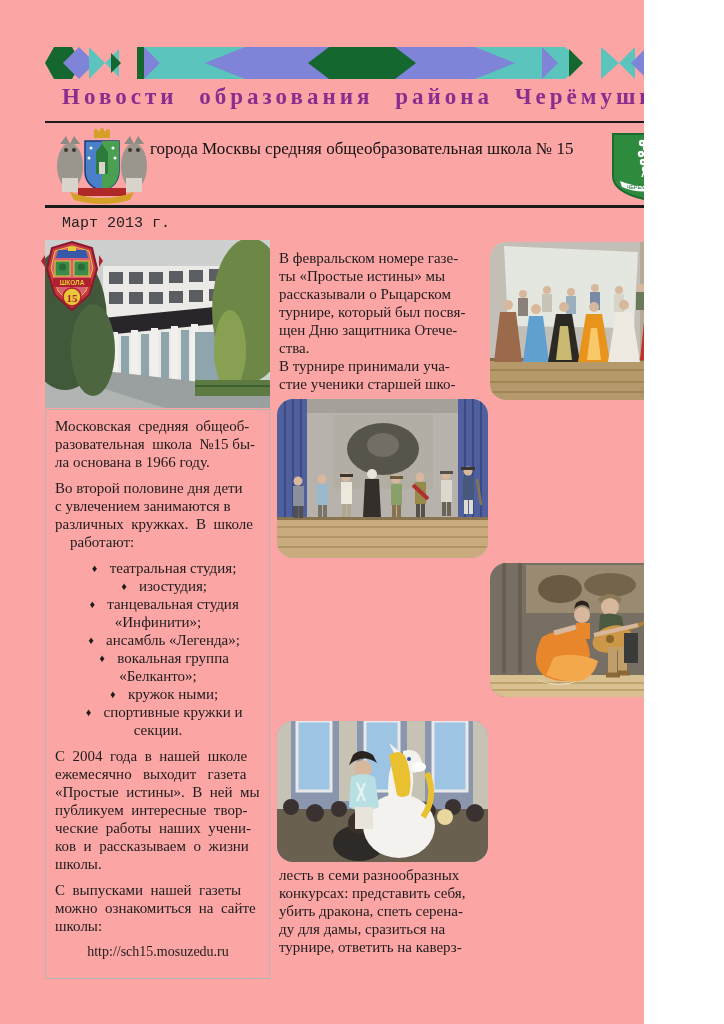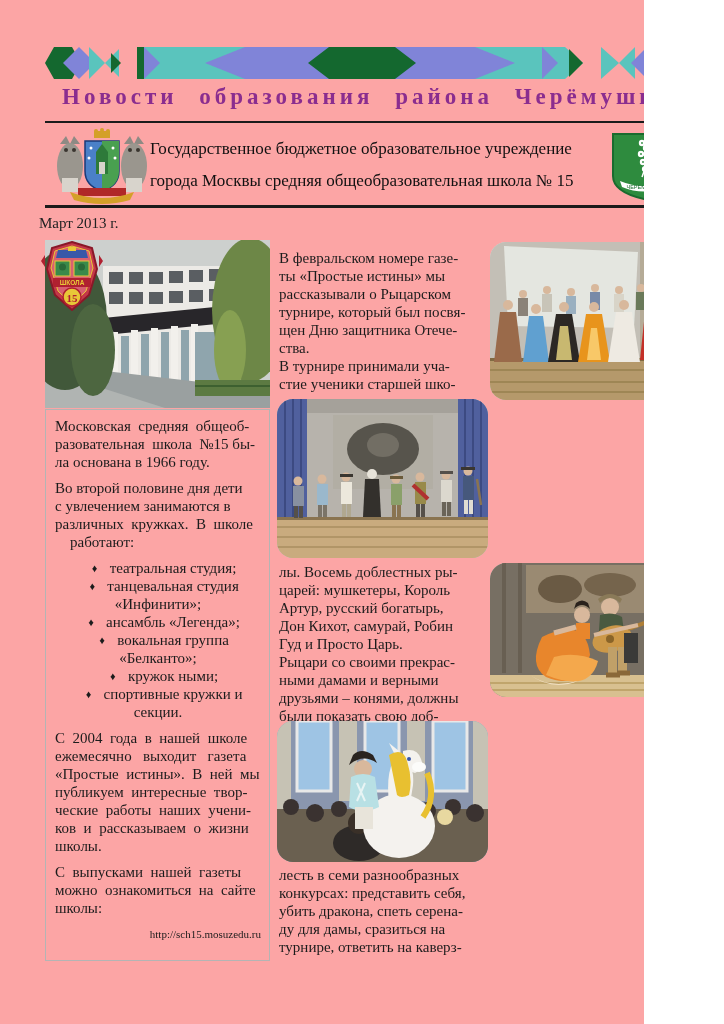--- a/index.html
+++ b/index.html
@@ -11,33 +11,33 @@
   .banner{left:45px;top:45px;width:646px;height:36px;}
   .title{left:45px;top:84px;width:646px;text-align:center;font-weight:bold;
          font-size:23px;letter-spacing:4px;word-spacing:12px;color:#8a2d8f;
          font-family:"Liberation Serif",serif;white-space:nowrap;}
   .rule1{left:45px;top:121px;width:646px;height:2px;background:#1b1b1b;}
   .rule2{left:45px;top:205px;width:646px;height:3px;background:#1b1b1b;}
   .org-block{left:150px;top:133px;width:440px;font-size:17px;line-height:32px;
              font-family:"Liberation Serif",serif;color:#111;}
   .arms{left:52px;top:128px;width:100px;height:76px;}
   .district{left:612px;top:133px;width:64px;height:67px;}
-  .date{left:39px;top:215px;font-family:Liberation Serif, serif;font-size:15px;color:#222;}
+  .date{left:62px;top:215px;font-family:Liberation Mono, monospace;font-size:15px;color:#222;}
 
   
   .photo{overflow:hidden;background:#ddd;}
   .round{border-radius:16px;}
   .body-text{font-size:15px;line-height:18px;white-space:pre-wrap;
              font-family:"Liberation Serif",serif;color:#1c1c1c;}
   .leftbox{left:45px;top:409px;width:225px;box-sizing:border-box;
            border:1px solid #b4b4b4;padding:7px 8px 17px 9px;}
   .leftbox p{margin:0 0 8px 0;font-size:15px;line-height:18px;white-space:pre-wrap;}
   .club{font-size:15px;line-height:18px;text-align:center;}
   .club .bullet{display:inline-block;width:30px;font-size:11px;vertical-align:1px;}
-  .site{font-size:11px;line-height:18px;text-align:right;margin-top:2px;}
+  .site{font-size:14px;line-height:18px;text-align:center;margin-top:2px;}
   svg{display:block;}
 </style>
 </head>
 <body>
 
 <div class="page">
 
   <svg class="abs banner" viewBox="0 0 646 36" preserveAspectRatio="none">
 
     <polygon points="0,18 9,2 27,2 36,18 27,34 9,34" fill="#14682f"></polygon>
@@ -90,21 +90,20 @@
     <circle cx="39" cy="20" r="1.5" fill="#fff"></circle>
       <circle cx="61" cy="20" r="1.5" fill="#fff"></circle>
     <circle cx="37" cy="30" r="1.5" fill="#fff"></circle>
       <circle cx="63" cy="30" r="1.5" fill="#fff"></circle>
 
     <rect x="26" y="60" width="48" height="8" fill="#b02828"></rect>
     <path d="M18,64 q32,12 64,0 l-4,8 q-28,8 -56,0 z" fill="#d4a028"></path>
   </svg>
 
   <div class="abs org-block">
-    <div>Государственное бюджетное образовательное учреждение</div>
     <div>города Москвы средняя общеобразовательная школа № 15</div>
   </div>
 
   <svg class="abs district" viewBox="0 0 64 67">
     <path d="M1,1 h62 v42 q0,16 -31,23 q-31,-7 -31,-23 z" fill="#2e8b3e" stroke="#1a6b2e" stroke-width="2"></path>
     <g fill="#ffffff">
       <path d="M30,44 q6,-14 2,-30" stroke="#fff" stroke-width="1.5" fill="none"></path>
       <circle cx="30" cy="10" r="3.2"></circle>
         <circle cx="37" cy="8" r="3.2"></circle>
         <circle cx="43" cy="12" r="3.2"></circle>
@@ -204,20 +203,21 @@
   <div class="abs leftbox">
     <p>Московская  средняя  общеоб-
 разовательная  школа  №15 бы-
 ла основана в 1966 году.</p>
     <p>Во второй половине дня дети
 с увлечением занимаются в
 различных  кружках.  В  школе
     работают:</p>
     <div>
       <div class="club"><span class="bullet">♦</span><span>театральная студия;</span></div>
+      <div class="club"><span class="bullet">♦</span><span>изостудия;</span></div>
       <div class="club"><span class="bullet">♦</span><span>танцевальная студия «Инфинити»;</span></div>
       <div class="club"><span class="bullet">♦</span><span>ансамбль «Легенда»;</span></div>
       <div class="club"><span class="bullet">♦</span><span>вокальная группа «Белканто»;</span></div>
       <div class="club"><span class="bullet">♦</span><span>кружок ными;</span></div>
       <div class="club"><span class="bullet">♦</span><span>спортивные кружки и секции.</span></div>
     </div>
     <p style="margin-top:8px">С  2004  года  в  нашей  школе
 ежемесячно   выходит   газета
 «Простые  истины».  В  ней  мы
 публикуем  интересные  твор-
@@ -302,29 +302,20 @@
             <rect x="-2" y="0" width="14" height="3" fill="#3a3630"></rect>
             <rect x="0" y="9" width="11" height="24" fill="#46587c"></rect>
             <rect x="1" y="33" width="4" height="14" fill="#e0dcd2"></rect>
             <rect x="6" y="33" width="4" height="14" fill="#e0dcd2"></rect>
             <path d="M14,12 l4,26" stroke="#8a7450" stroke-width="2.5"></path>
           </g>
       </g>
     </svg>
   </div>
 
-  <div class="abs body-text" style="left:279px;top:563px;width:209px;">лы. Восемь доблестных ры-
-царей: мушкетеры, Король
-Артур, русский богатырь,
-Дон Кихот, самурай, Робин
-Гуд и Просто Царь.
-Рыцари со своими прекрас-
-ными дамами и верными
-друзьями – конями, должны
-были показать свою доб-</div>
 
   <div class="abs photo round" style="left:277px;top:721px;width:211px;height:141px;">
     <svg viewBox="0 0 211 141" width="211" height="141">
       <rect width="211" height="141" fill="#8a96ae"></rect>
       <rect x="20" y="0" width="34" height="70" fill="#9ec4e4" stroke="#e8e8e8" stroke-width="3"></rect>
       <rect x="88" y="0" width="34" height="70" fill="#9ec4e4" stroke="#e8e8e8" stroke-width="3"></rect>
       <rect x="156" y="0" width="34" height="70" fill="#9ec4e4" stroke="#e8e8e8" stroke-width="3"></rect>
       <rect x="0" y="0" width="14" height="90" fill="#c6c2b4"></rect>
       <rect x="62" y="0" width="18" height="80" fill="#c6c2b4"></rect>
       <rect x="130" y="0" width="18" height="80" fill="#c6c2b4"></rect>

